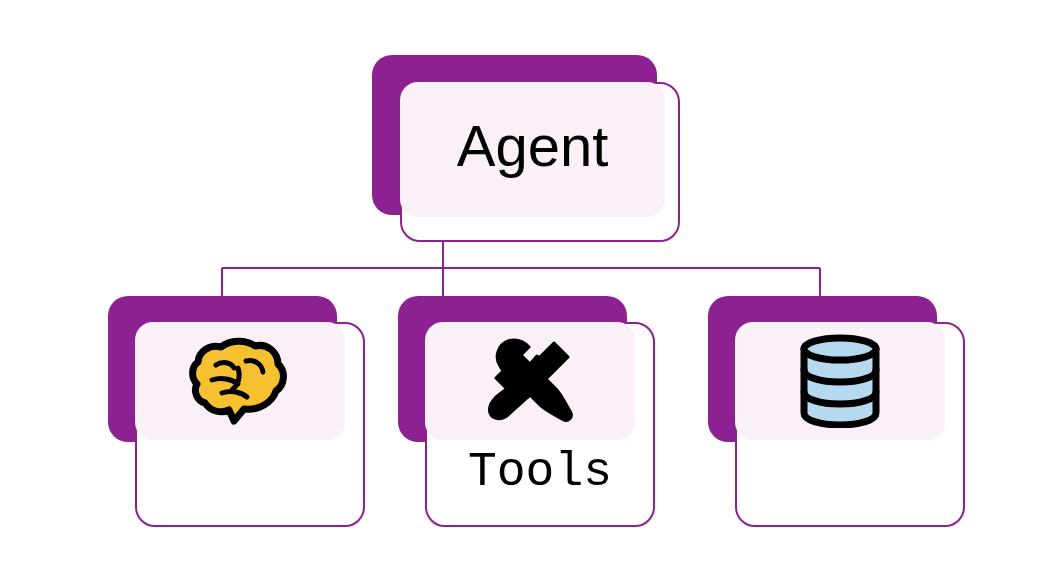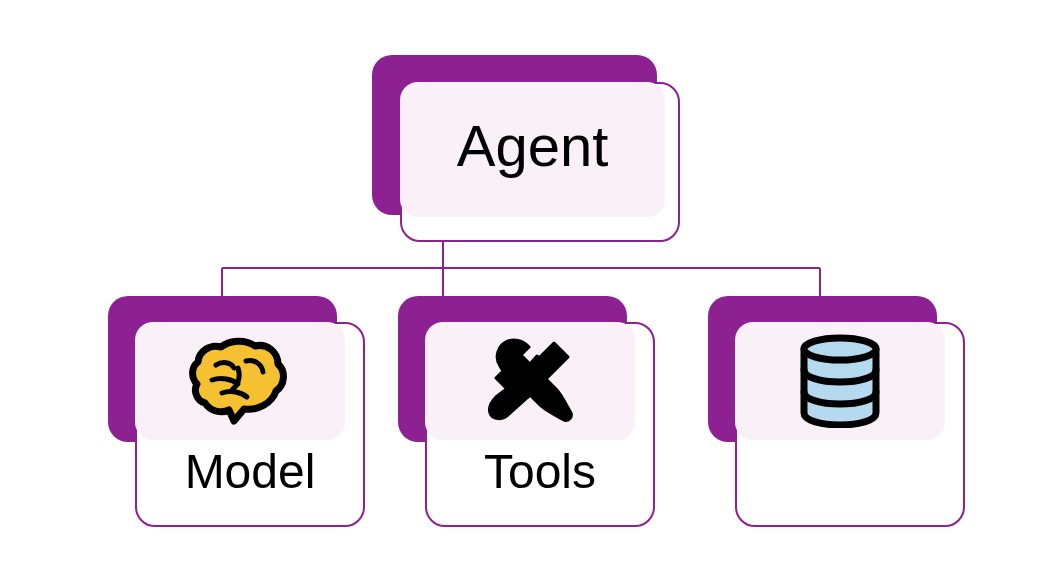--- a/index.html
+++ b/index.html
@@ -77,21 +77,21 @@
 
   
   .leaf { width: 262px; height: 236px; top: 296px; }
   .leaf .shadow-card  { width: 229px; height: 146px; }
   .leaf .outline-card { left: 27px; top: 26px; width: 230px; height: 205px; }
   .leaf .fill-card    { left: 27px; top: 26px; width: 210px; height: 118px; }
   .leaf .node-icon    { left: 27px; top: 26px; width: 210px; height: 118px; }
   .leaf .node-label   { left: 27px; top: 152px; width: 230px; font-size: 48px; }
 
   #node-model   { left: 108px; }
-  #node-tools   { left: 398px; }
+  #node-tools   { left: 398px; font-family: Liberation Mono, monospace; }
   #node-context { left: 708px; }
 </style>
 </head>
 <body>
 
 <div id="stage">
 
   <svg id="connectors" viewBox="0 0 1045 588" width="1045" height="588">
 
     <path d="M 443 217 L 443 268" fill="none" stroke="#8E2191" stroke-width="2"></path>
@@ -127,21 +127,20 @@
           <g fill="none" stroke-width="5">
             <path d="M28 30 C34 26 43 27 46 33"></path>
             <path d="M58 26 C66 24 74 29 75 37"></path>
             <path d="M24 45 C33 42 44 44 50 49"></path>
             <path d="M34 58 C43 55 53 57 59 62"></path>
             <path d="M50 33 C53 42 50 50 44 55"></path>
           </g>
         </g>
       </svg>
     </div>
-    <div class="node-label">Model</div>
   </div>
 
   <div class="node leaf" id="node-tools">
     <div class="shadow-card"></div>
     <div class="outline-card"></div>
     <div class="fill-card"></div>
     <div class="node-icon">
       <svg width="92" height="92" viewBox="0 0 92 92">
 
         <g fill="#000000" stroke="#000000" stroke-width="3" stroke-linejoin="round">

